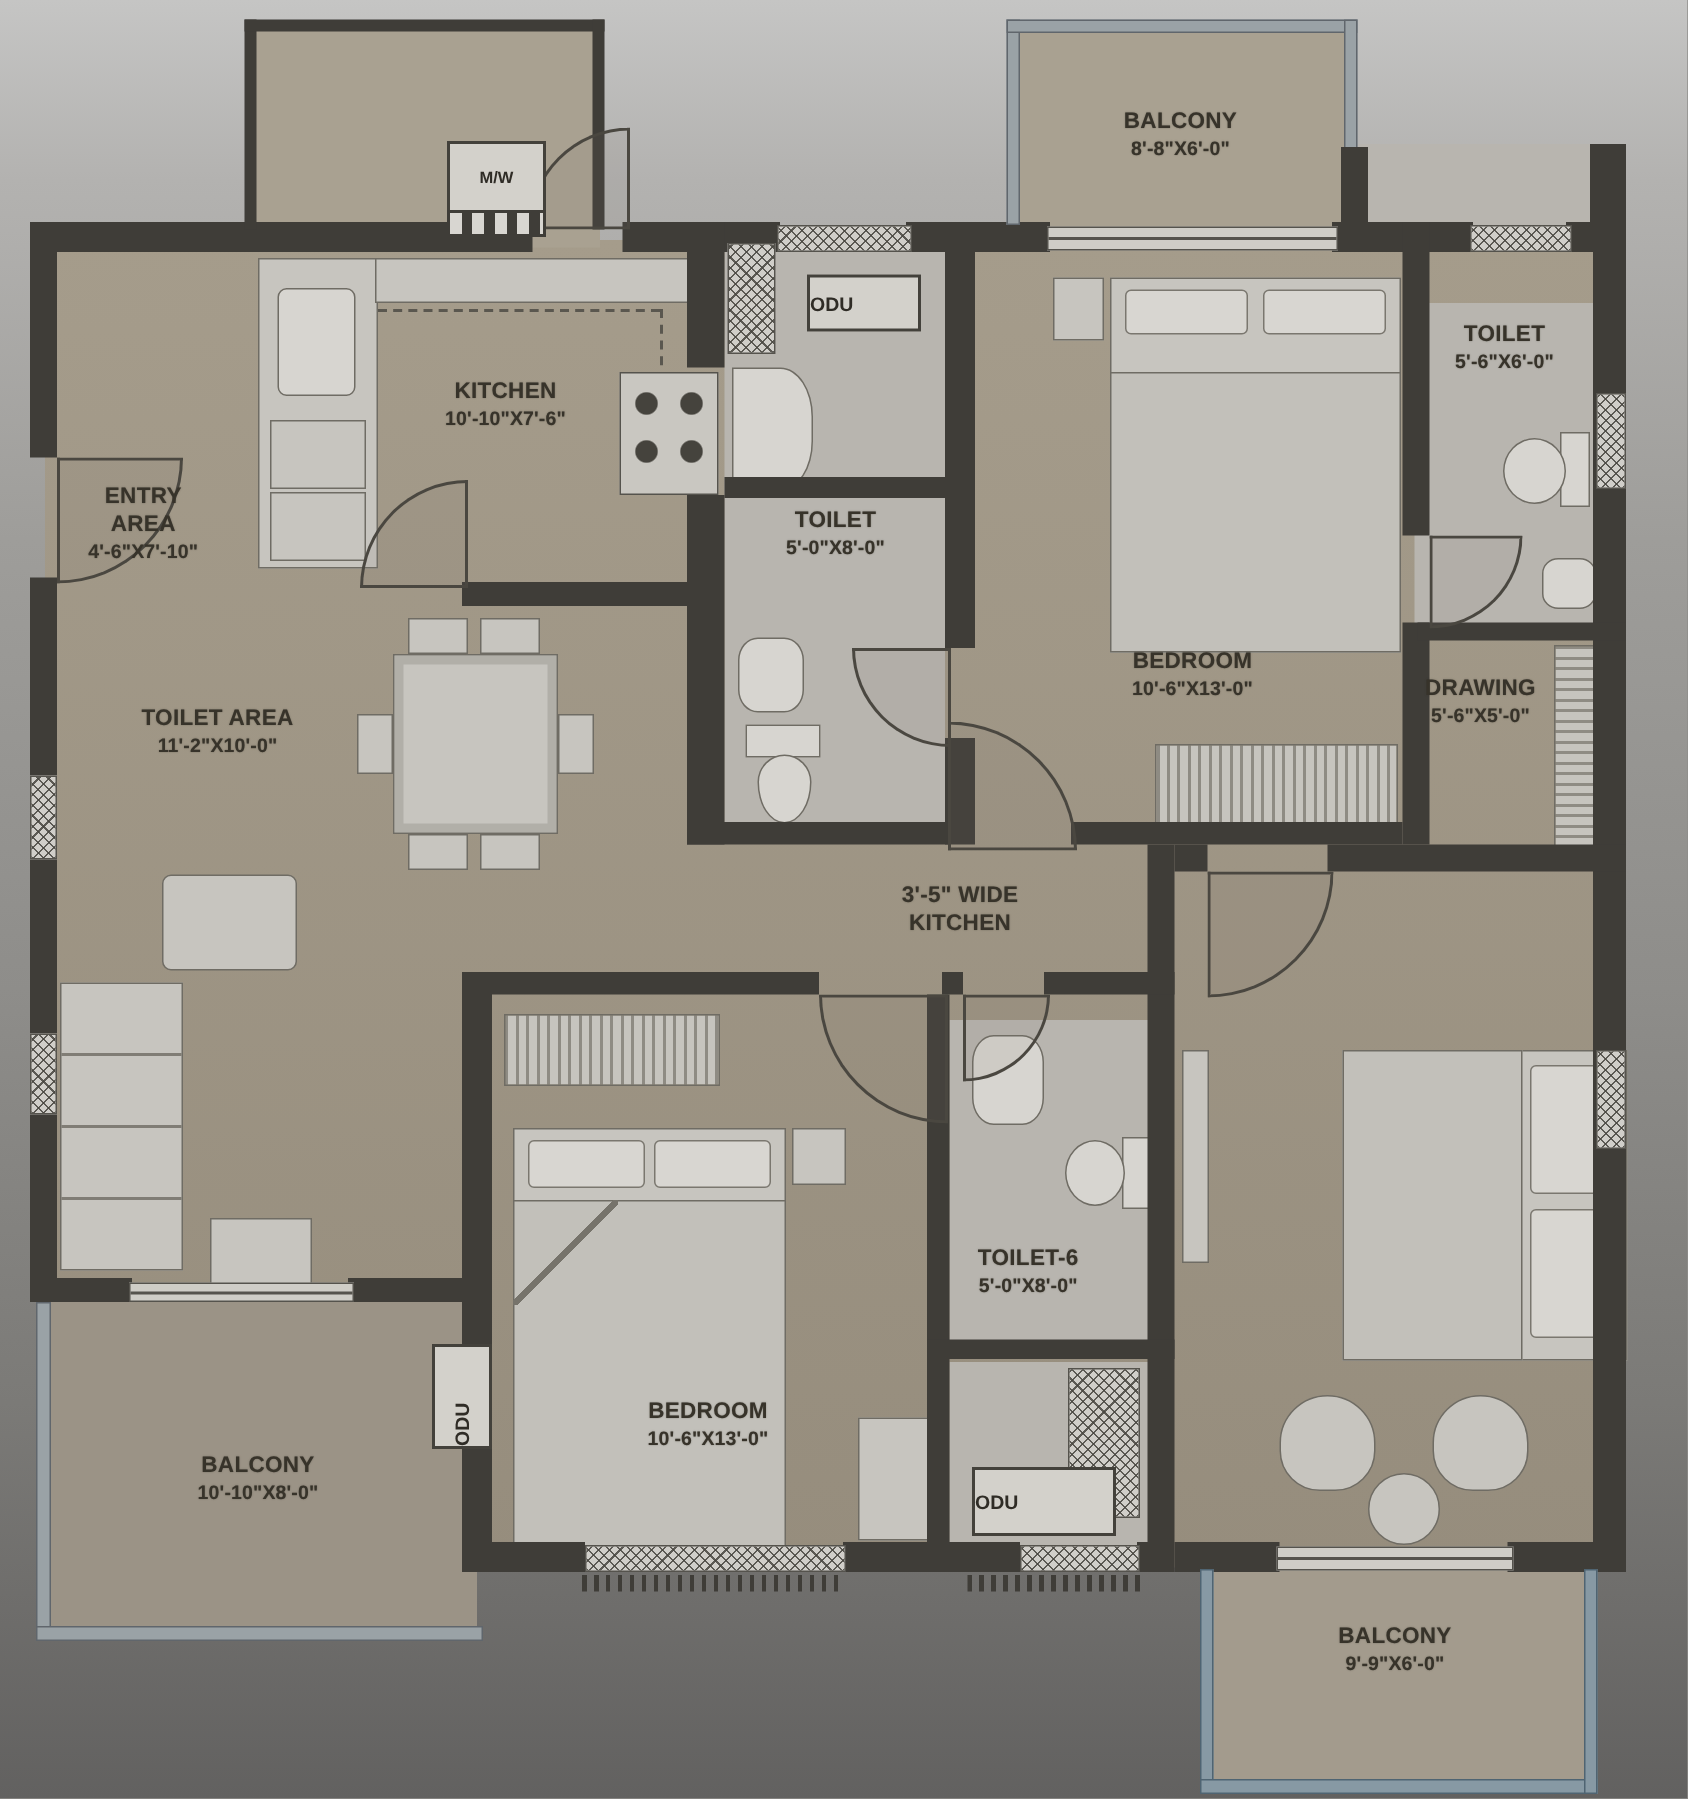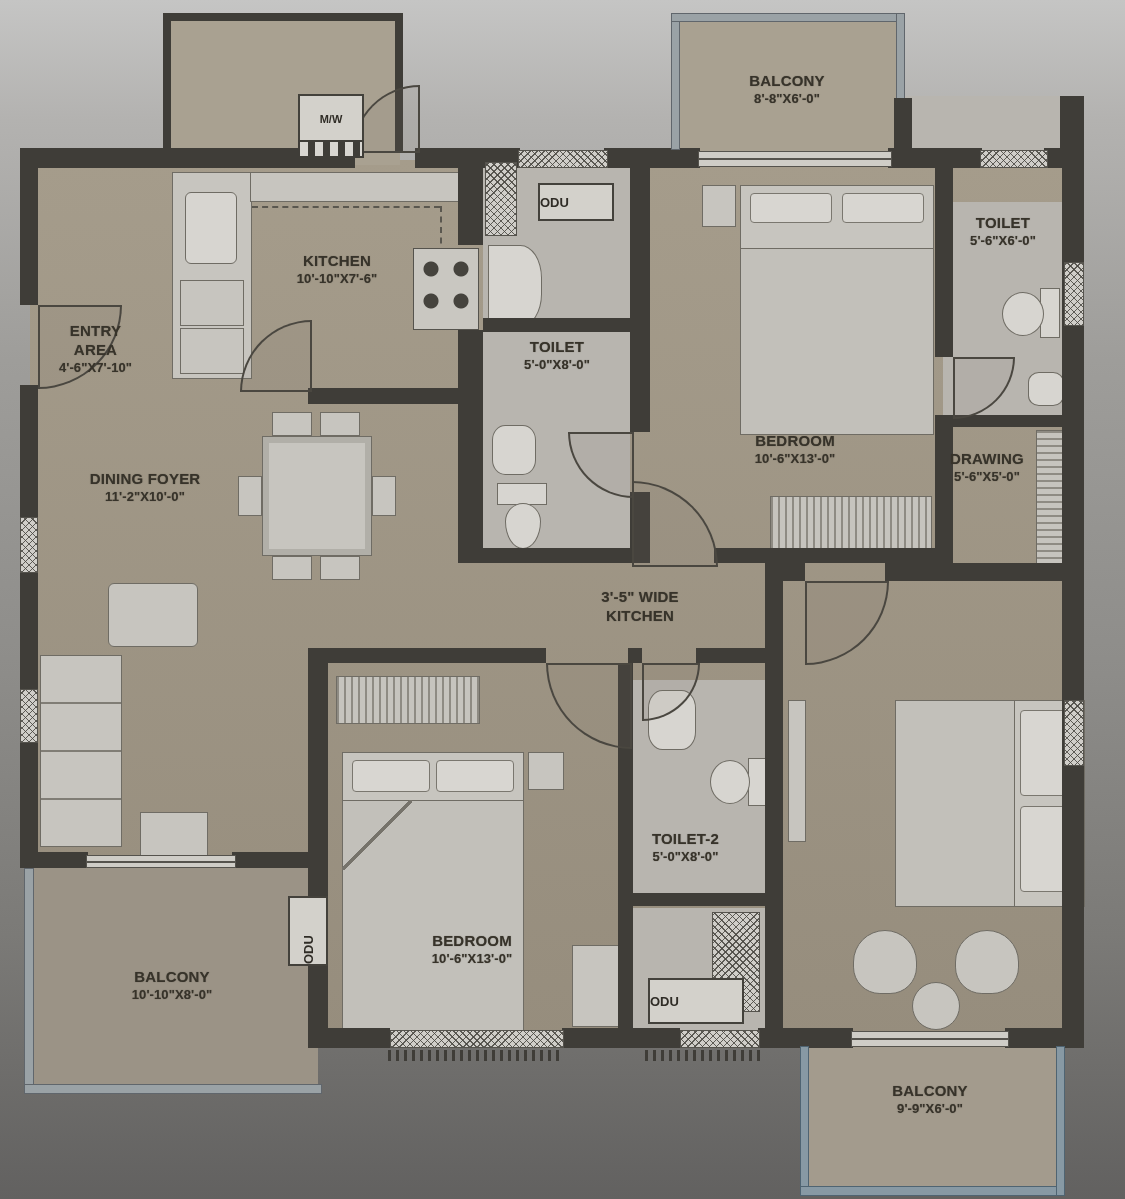--- a/index.html
+++ b/index.html
@@ -257,29 +257,29 @@
   </div>
   <div class="label" style="left:695px;top:432px;width:200px;">
     <span class="rname">BEDROOM</span>
     <span class="rdims">10'-6"X13'-0"</span>
   </div>
   <div class="label" style="left:912px;top:450px;width:150px;">
     <span class="rname">DRAWING</span>
     <span class="rdims">5'-6"X5'-0"</span>
   </div>
   <div class="label" style="left:45px;top:470px;width:200px;">
-    <span class="rname">DINING FOYER</span>
+    <span class="rname">TOILET AREA</span>
     <span class="rdims">11'-2"X10'-0"</span>
   </div>
   <div class="label" style="left:570px;top:588px;width:140px;">
     <span class="rname">3'-5" WIDE</span>
     <span class="rname">KITCHEN</span>
   </div>
   <div class="label" style="left:608px;top:830px;width:155px;">
-    <span class="rname">TOILET-2</span>
+    <span class="rname">TOILET-6</span>
     <span class="rdims">5'-0"X8'-0"</span>
   </div>
   <div class="label" style="left:372px;top:932px;width:200px;">
     <span class="rname">BEDROOM</span>
     <span class="rdims">10'-6"X13'-0"</span>
   </div>
   <div class="label" style="left:72px;top:968px;width:200px;">
     <span class="rname">BALCONY</span>
     <span class="rdims">10'-10"X8'-0"</span>
   </div>

